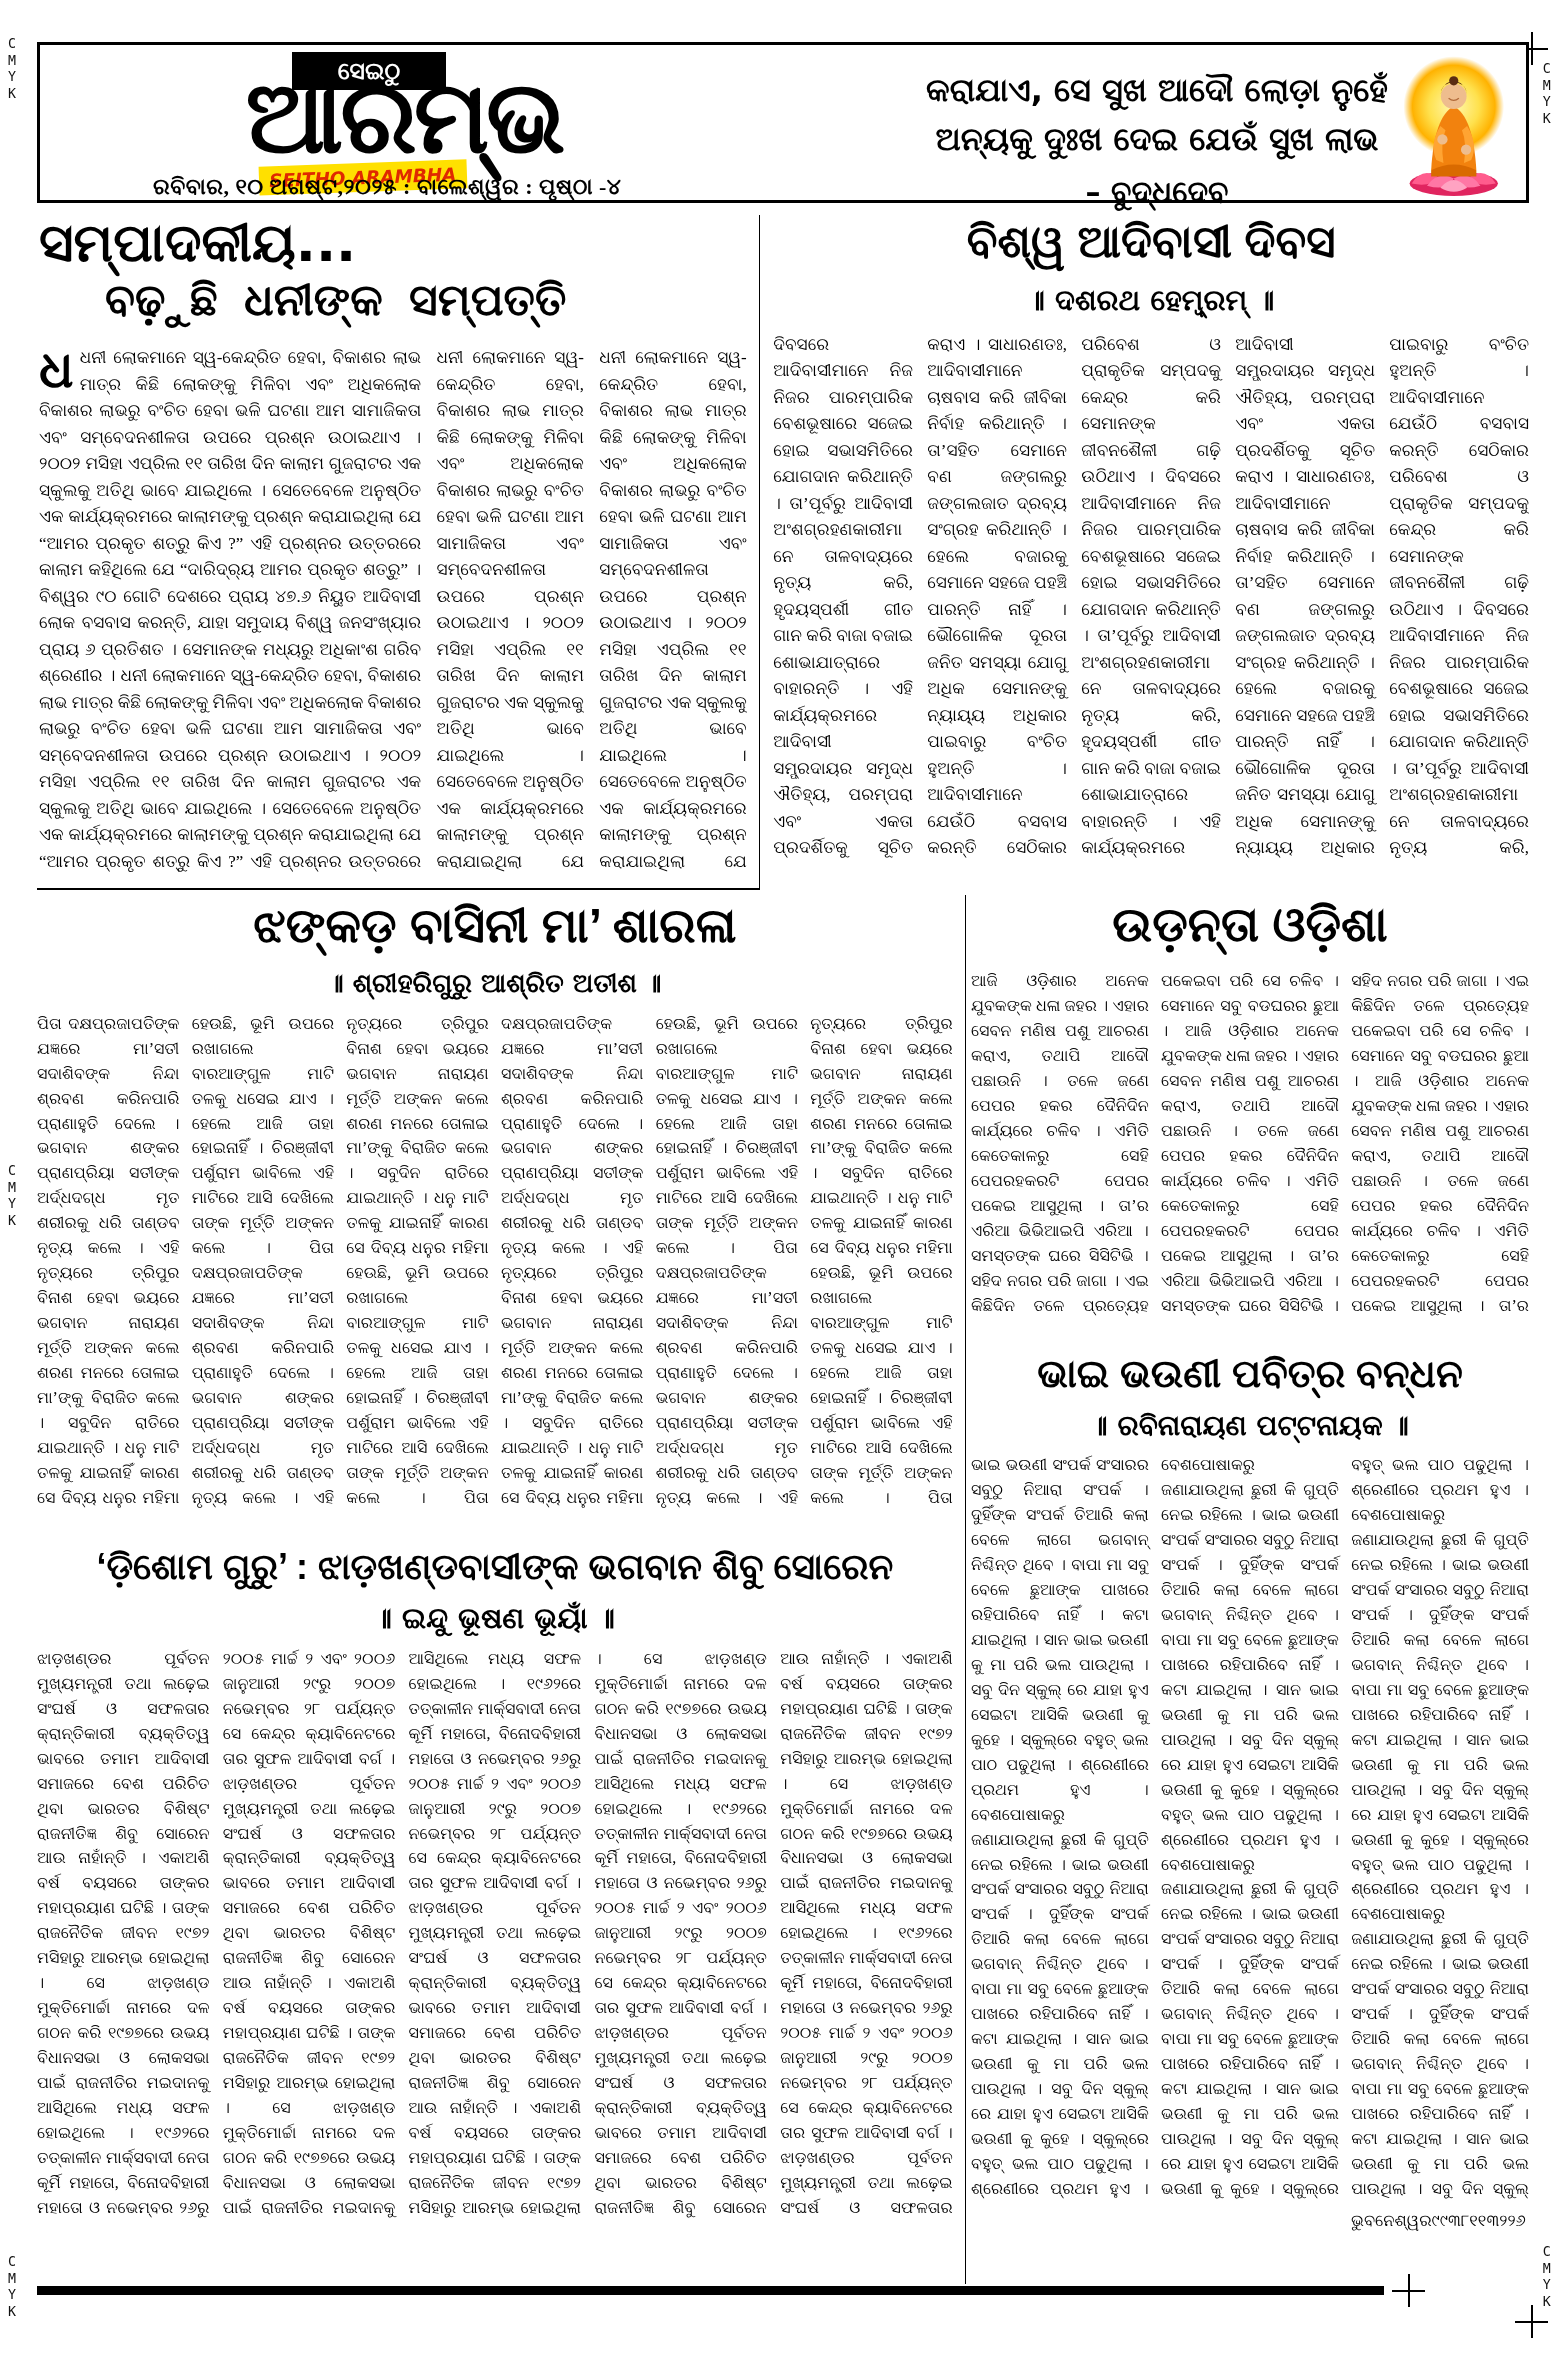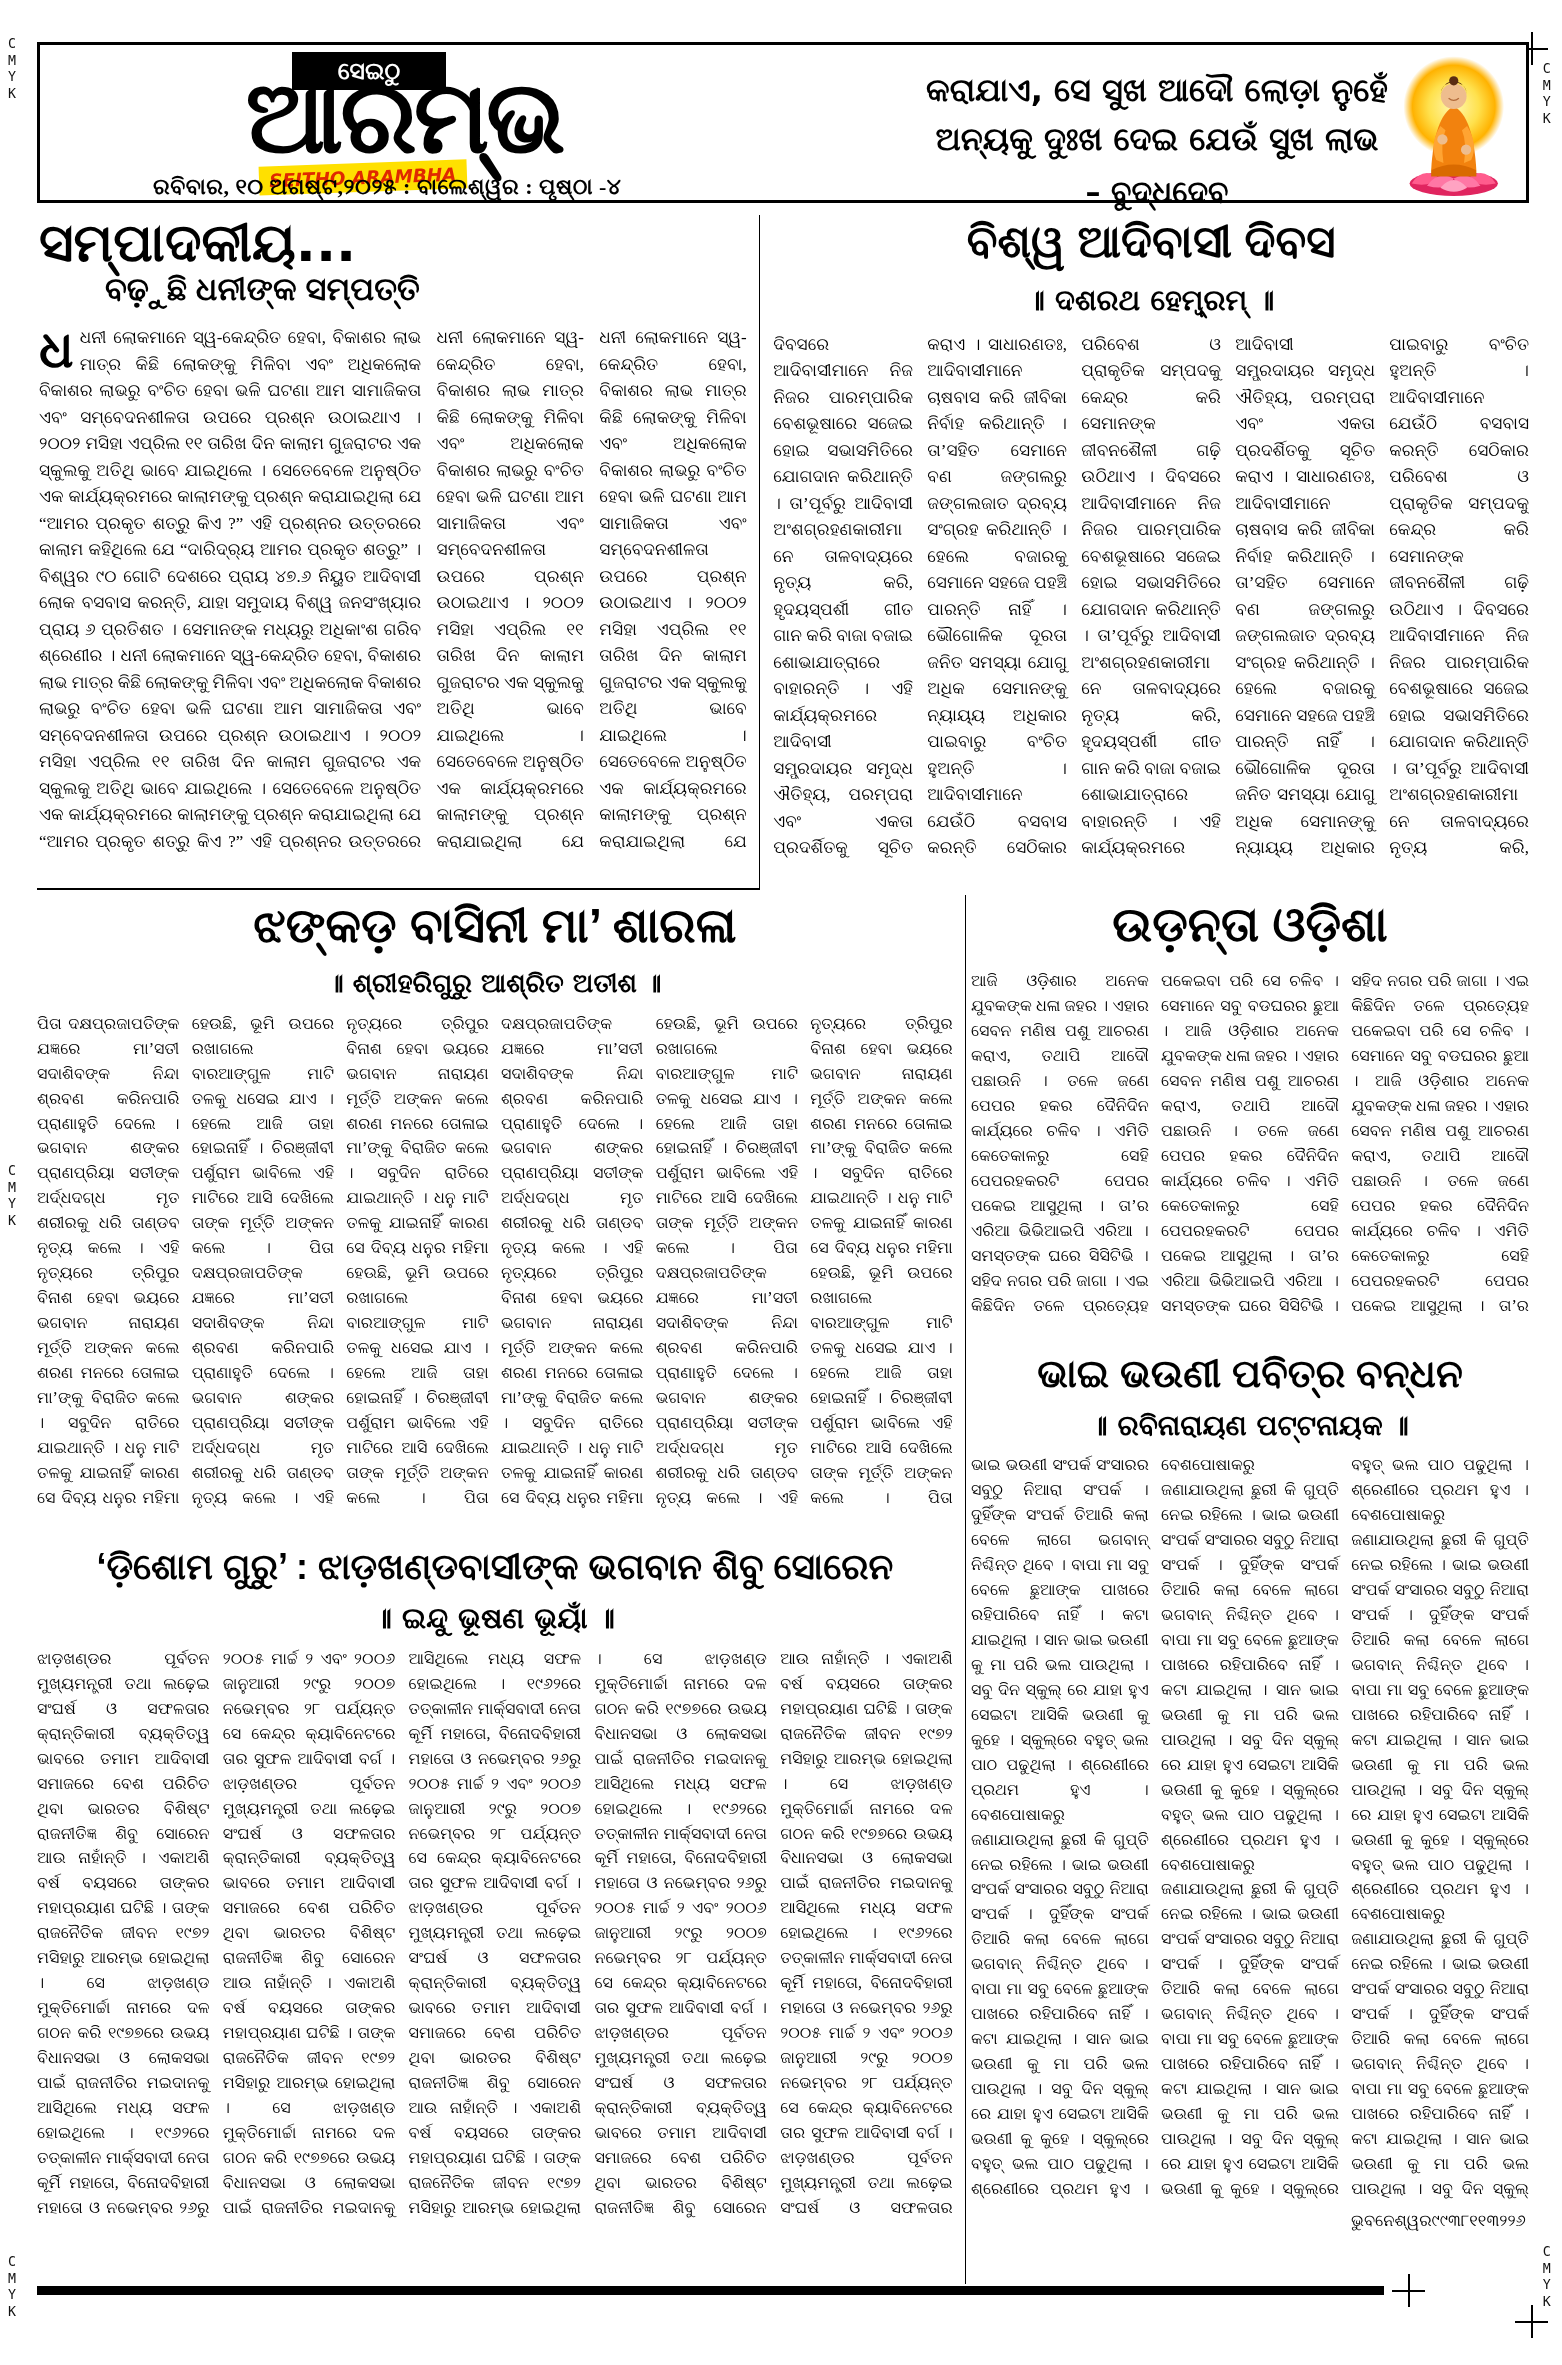--- a/index.html
+++ b/index.html
@@ -40,21 +40,21 @@
   .byline{text-align:center;font-family:"DejaVu Sans",sans-serif;font-weight:bold;}
   .bodytxt{font-size:17px;line-height:1.56;text-align:justify;overflow:hidden;word-break:break-word;}
   .dropcap{float:left;font-size:51px;line-height:.85;font-weight:bold;padding:3.1px 6.1px 0 0;
     font-family:"DejaVu Sans",sans-serif;}
 
   
   .row1{position:absolute;left:37px;top:215px;width:1492px;height:675px;display:flex;}
   .editorial{width:723px;border-right:1.5px solid #000;border-bottom:2px solid #000;
     box-sizing:border-box;padding:0 12.3px 0 2px;}
   .ed-label{font-family:"DejaVu Sans",sans-serif;font-weight:900;font-size:53px;line-height:1.05;}
-  .ed-head{font-family:Liberation Sans, sans-serif;font-weight:bold;font-size:32px;padding-left:66px;margin-top:0;}
+  .ed-head{font-family:Liberation Mono, monospace;font-weight:bold;font-size:44px;padding-left:66px;margin-top:7px;}
   .ed-cols{display:flex;gap:15.4px;margin-top:17.4px;height:528px;overflow:hidden;}
   .ed-col-wide{width:54%;}
   .ed-col{flex:1;}
   .adivasi{flex:1;box-sizing:border-box;padding-left:13.3px;}
   .adivasi-head{font-size:45px;margin-top:1px;}
   .adivasi-by{font-size:29px;margin:14.3px 0 13.3px 0;}
   .adivasi-cols{columns:5;column-gap:14.3px;height:538px;}
 
   
   .lower{position:absolute;left:37px;top:895px;width:1492px;height:1389px;display:flex;}

